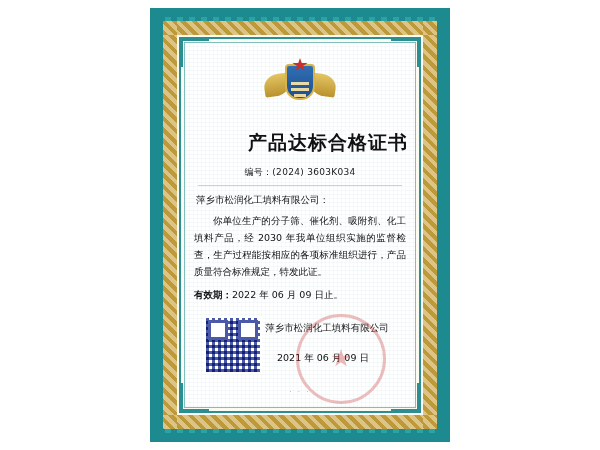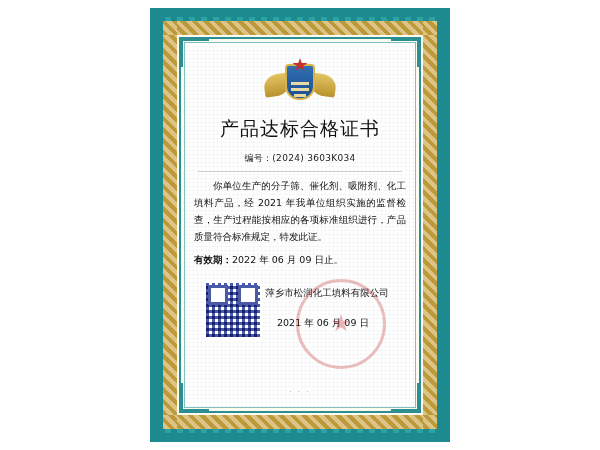--- a/index.html
+++ b/index.html
@@ -158,24 +158,24 @@
   .emblem .shield .b3 { top: 28px; left: 7px; right: 7px; }
   .emblem .star {
     position: absolute;
     left: 29px; top: 0px;
     width: 16px; height: 14px;
     background: #c7302b;
     clip-path: polygon(50% 0%, 61% 35%, 98% 35%, 68% 57%, 79% 91%, 50% 70%, 21% 91%, 32% 57%, 2% 35%, 39% 35%);
   }
 
   .title {
-    margin-top: 6px;
-    text-align: center;
+    margin-top: 20px;
+    text-align: right;
     font-family: "DejaVu Sans", sans-serif;
-    font-weight: normal;
+    font-weight: bold;
     font-size: 19px;
     letter-spacing: 1px;
     color: #111111;
   }
 
   .cert-no {
     margin-top: 10px;
     text-align: center;
     font-size: 9px;
     color: #1a1a1a;
@@ -318,22 +318,23 @@
         </div>
         <div class="star"></div>
       </div>
 
       <div class="title">产品达标合格证书</div>
 
       <div class="cert-no">编号：(2024) 3603K034</div>
 
       <div class="rule"></div>
 
-
-      <div class="body-text">你单位生产的分子筛、催化剂、吸附剂、化工填料产品，经 2021 年我单位组织实施的监督检查，生产过程能按相应的各项标准组织进行，产品质量符合标准规定，特发此证。</div>
+      <div class="recipient">萍乡市松润化工填料有限公司：</div>
+
+      <div class="body-text">你单位生产的分子筛、催化剂、吸附剂、化工填料产品，经 2030 年我单位组织实施的监督检查，生产过程能按相应的各项标准组织进行，产品质量符合标准规定，特发此证。</div>
 
       <div class="validity">
         <b>有效期：</b><span>2022 年 06 月 09 日止。</span>
       </div>
 
       <div class="sign-area">
         <div class="qr"></div>
         <div class="issuer">萍乡市松润化工填料有限公司</div>
         <div class="issue-date">2021 年 06 月 09 日</div>
         <div class="seal">

